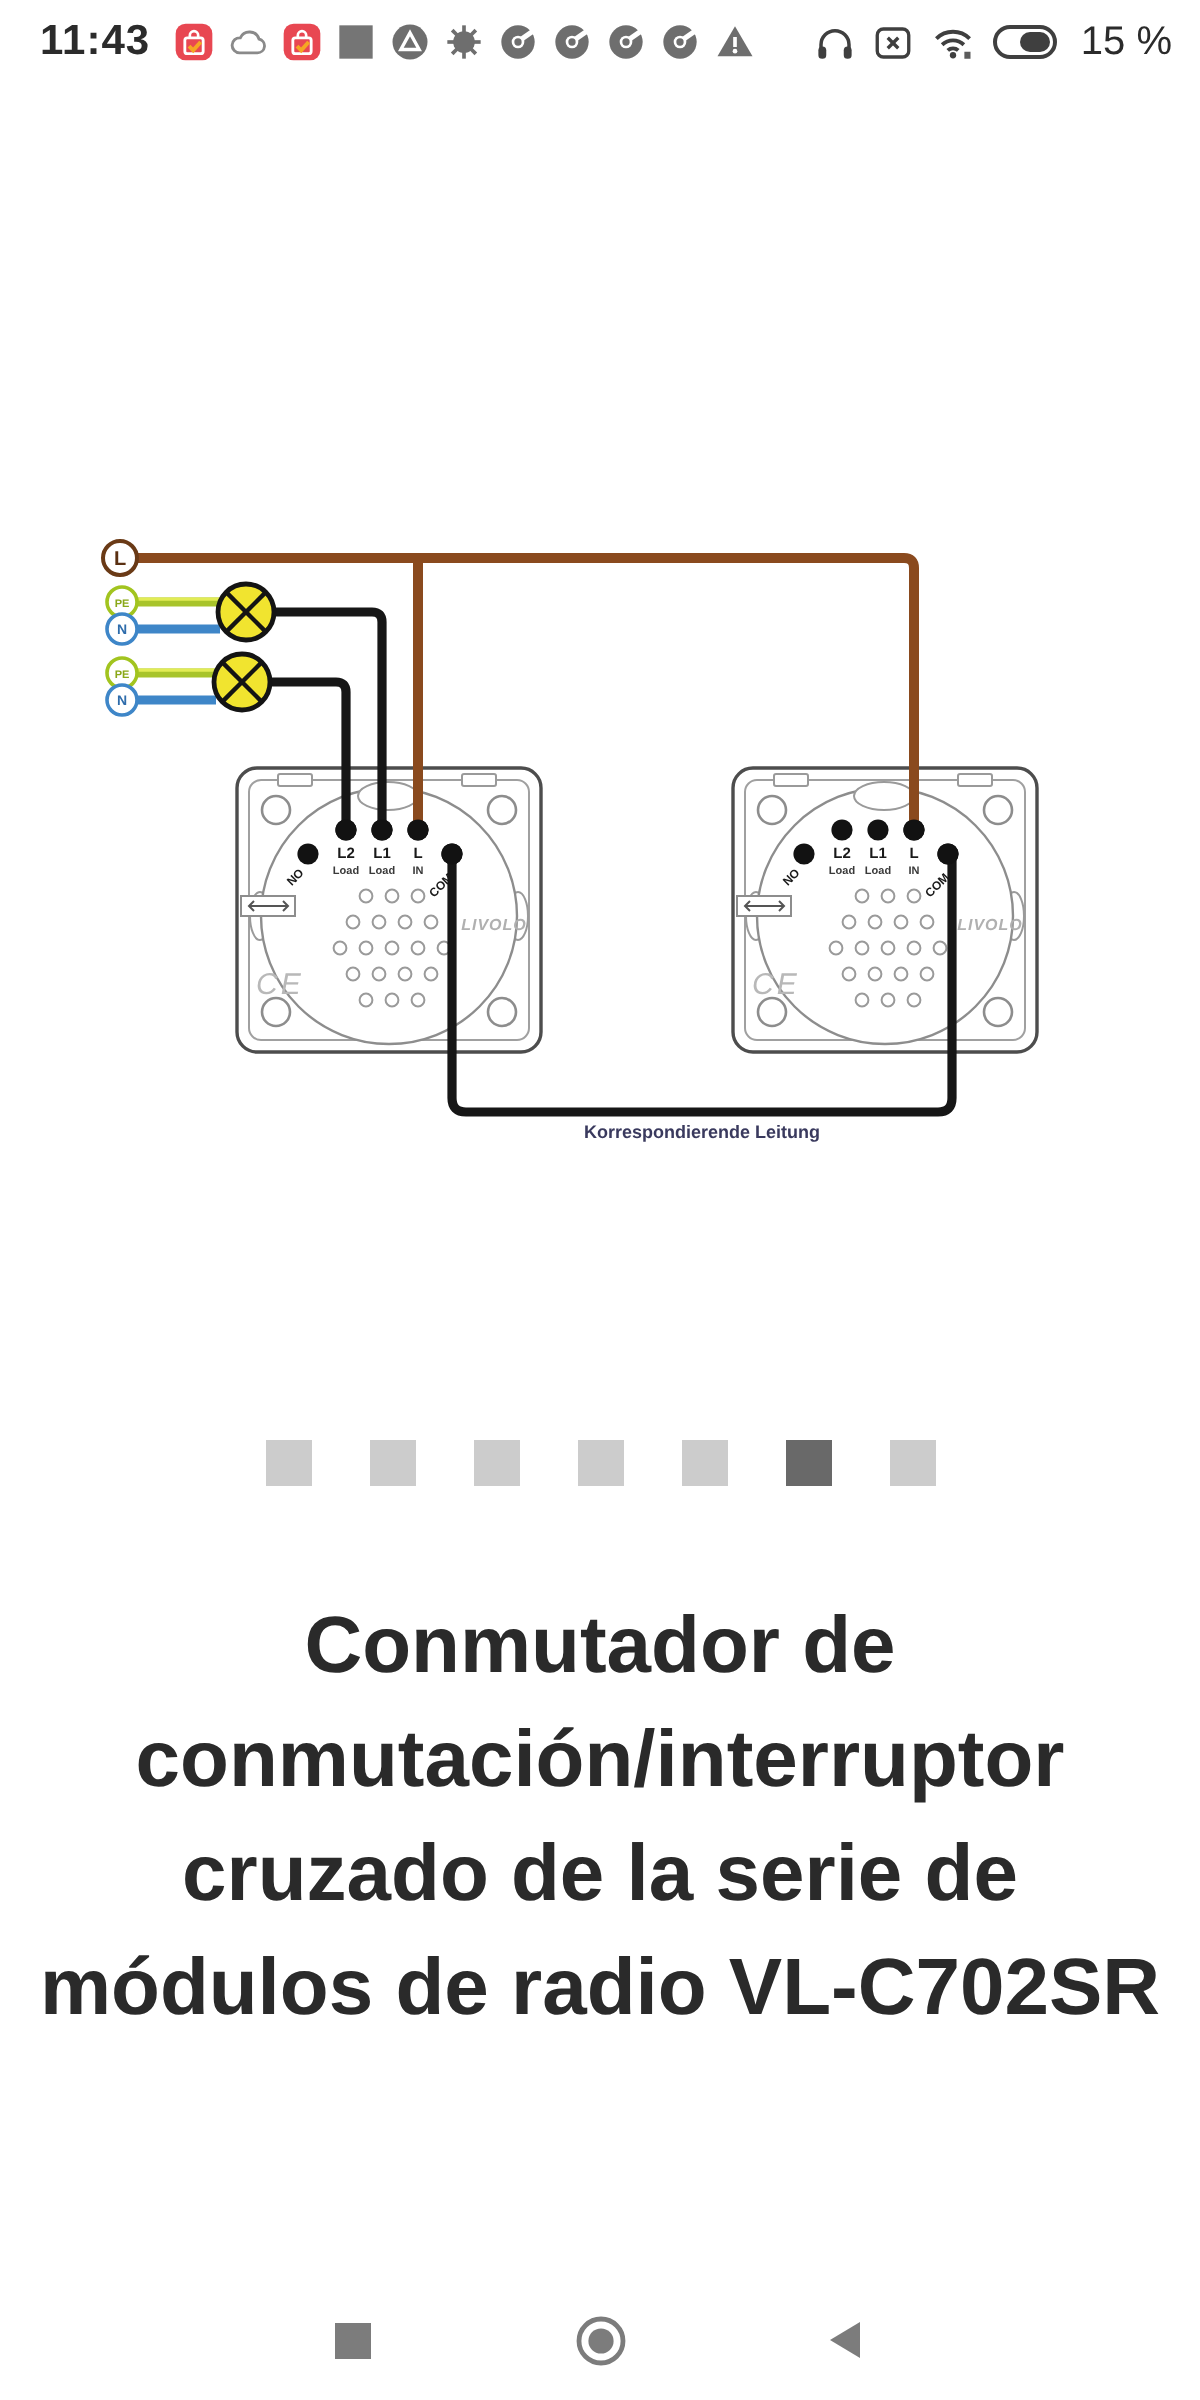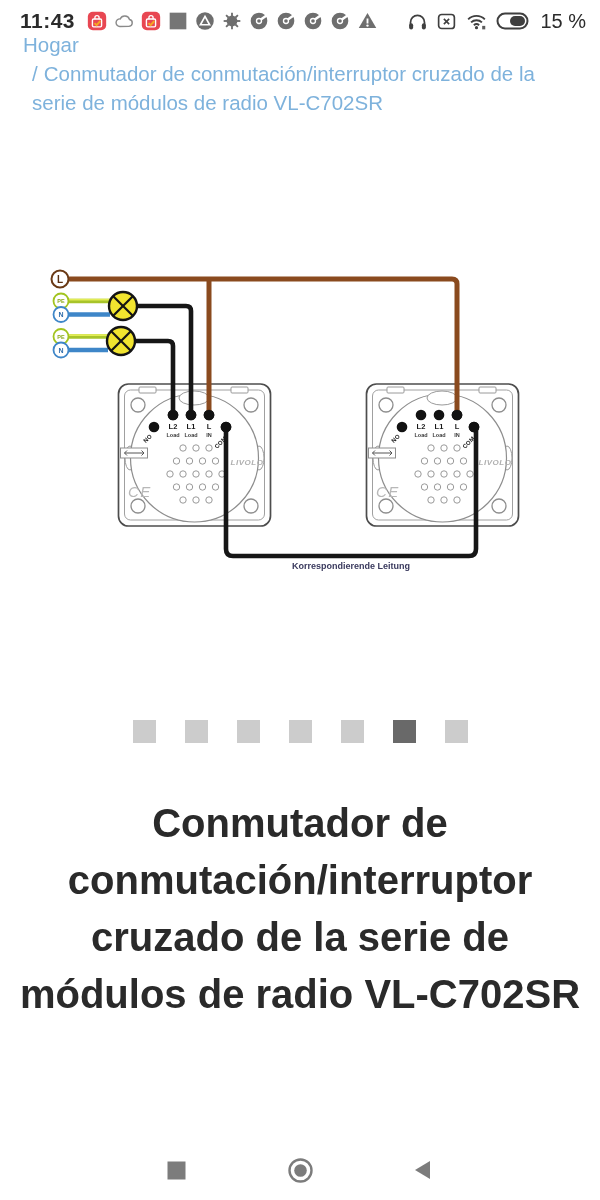--- a/index.html
+++ b/index.html
@@ -179,26 +179,20 @@
       <span class="icon">
         <svg width="34" height="20" viewBox="0 0 34 20">
             <rect x="1.5" y="2.5" width="30" height="15" rx="7.5" fill="none" stroke="#3f3f3f" stroke-width="2"></rect>
             <rect x="14" y="5" width="15" height="10" rx="5" fill="#3f3f3f"></rect>
           </svg>
       </span>
       <span class="battery-text">15 %</span>
     </span>
   </div>
 
-  <div class="breadcrumb">
-    <div><a href="#">Hogar</a></div>
-    <div class="crumb-current-line">
-      <span class="crumb-sep">/</span><a href="#">Conmutador de conmutación/interruptor cruzado de la serie de módulos de radio VL-C702SR</a>
-    </div>
-  </div>
 
   <div class="diagram-wrap">
     <svg width="600" height="370" viewBox="0 240 600 370">
       <defs>
         <g id="switch-module">
           <rect x="118.5" y="384" width="152" height="142" rx="10" fill="#ffffff" stroke="#4d4d4d" stroke-width="1.7"></rect>
           <rect x="124.5" y="390" width="140" height="130" rx="6" fill="none" stroke="#a0a0a0" stroke-width="1"></rect>
           <rect x="139" y="387" width="17" height="6" rx="1" fill="#fff" stroke="#9a9a9a" stroke-width="1"></rect>
           <rect x="231" y="387" width="17" height="6" rx="1" fill="#fff" stroke="#9a9a9a" stroke-width="1"></rect>
           <rect x="182" y="514" width="24" height="7" rx="1" fill="#fff" stroke="#9a9a9a" stroke-width="1"></rect>

